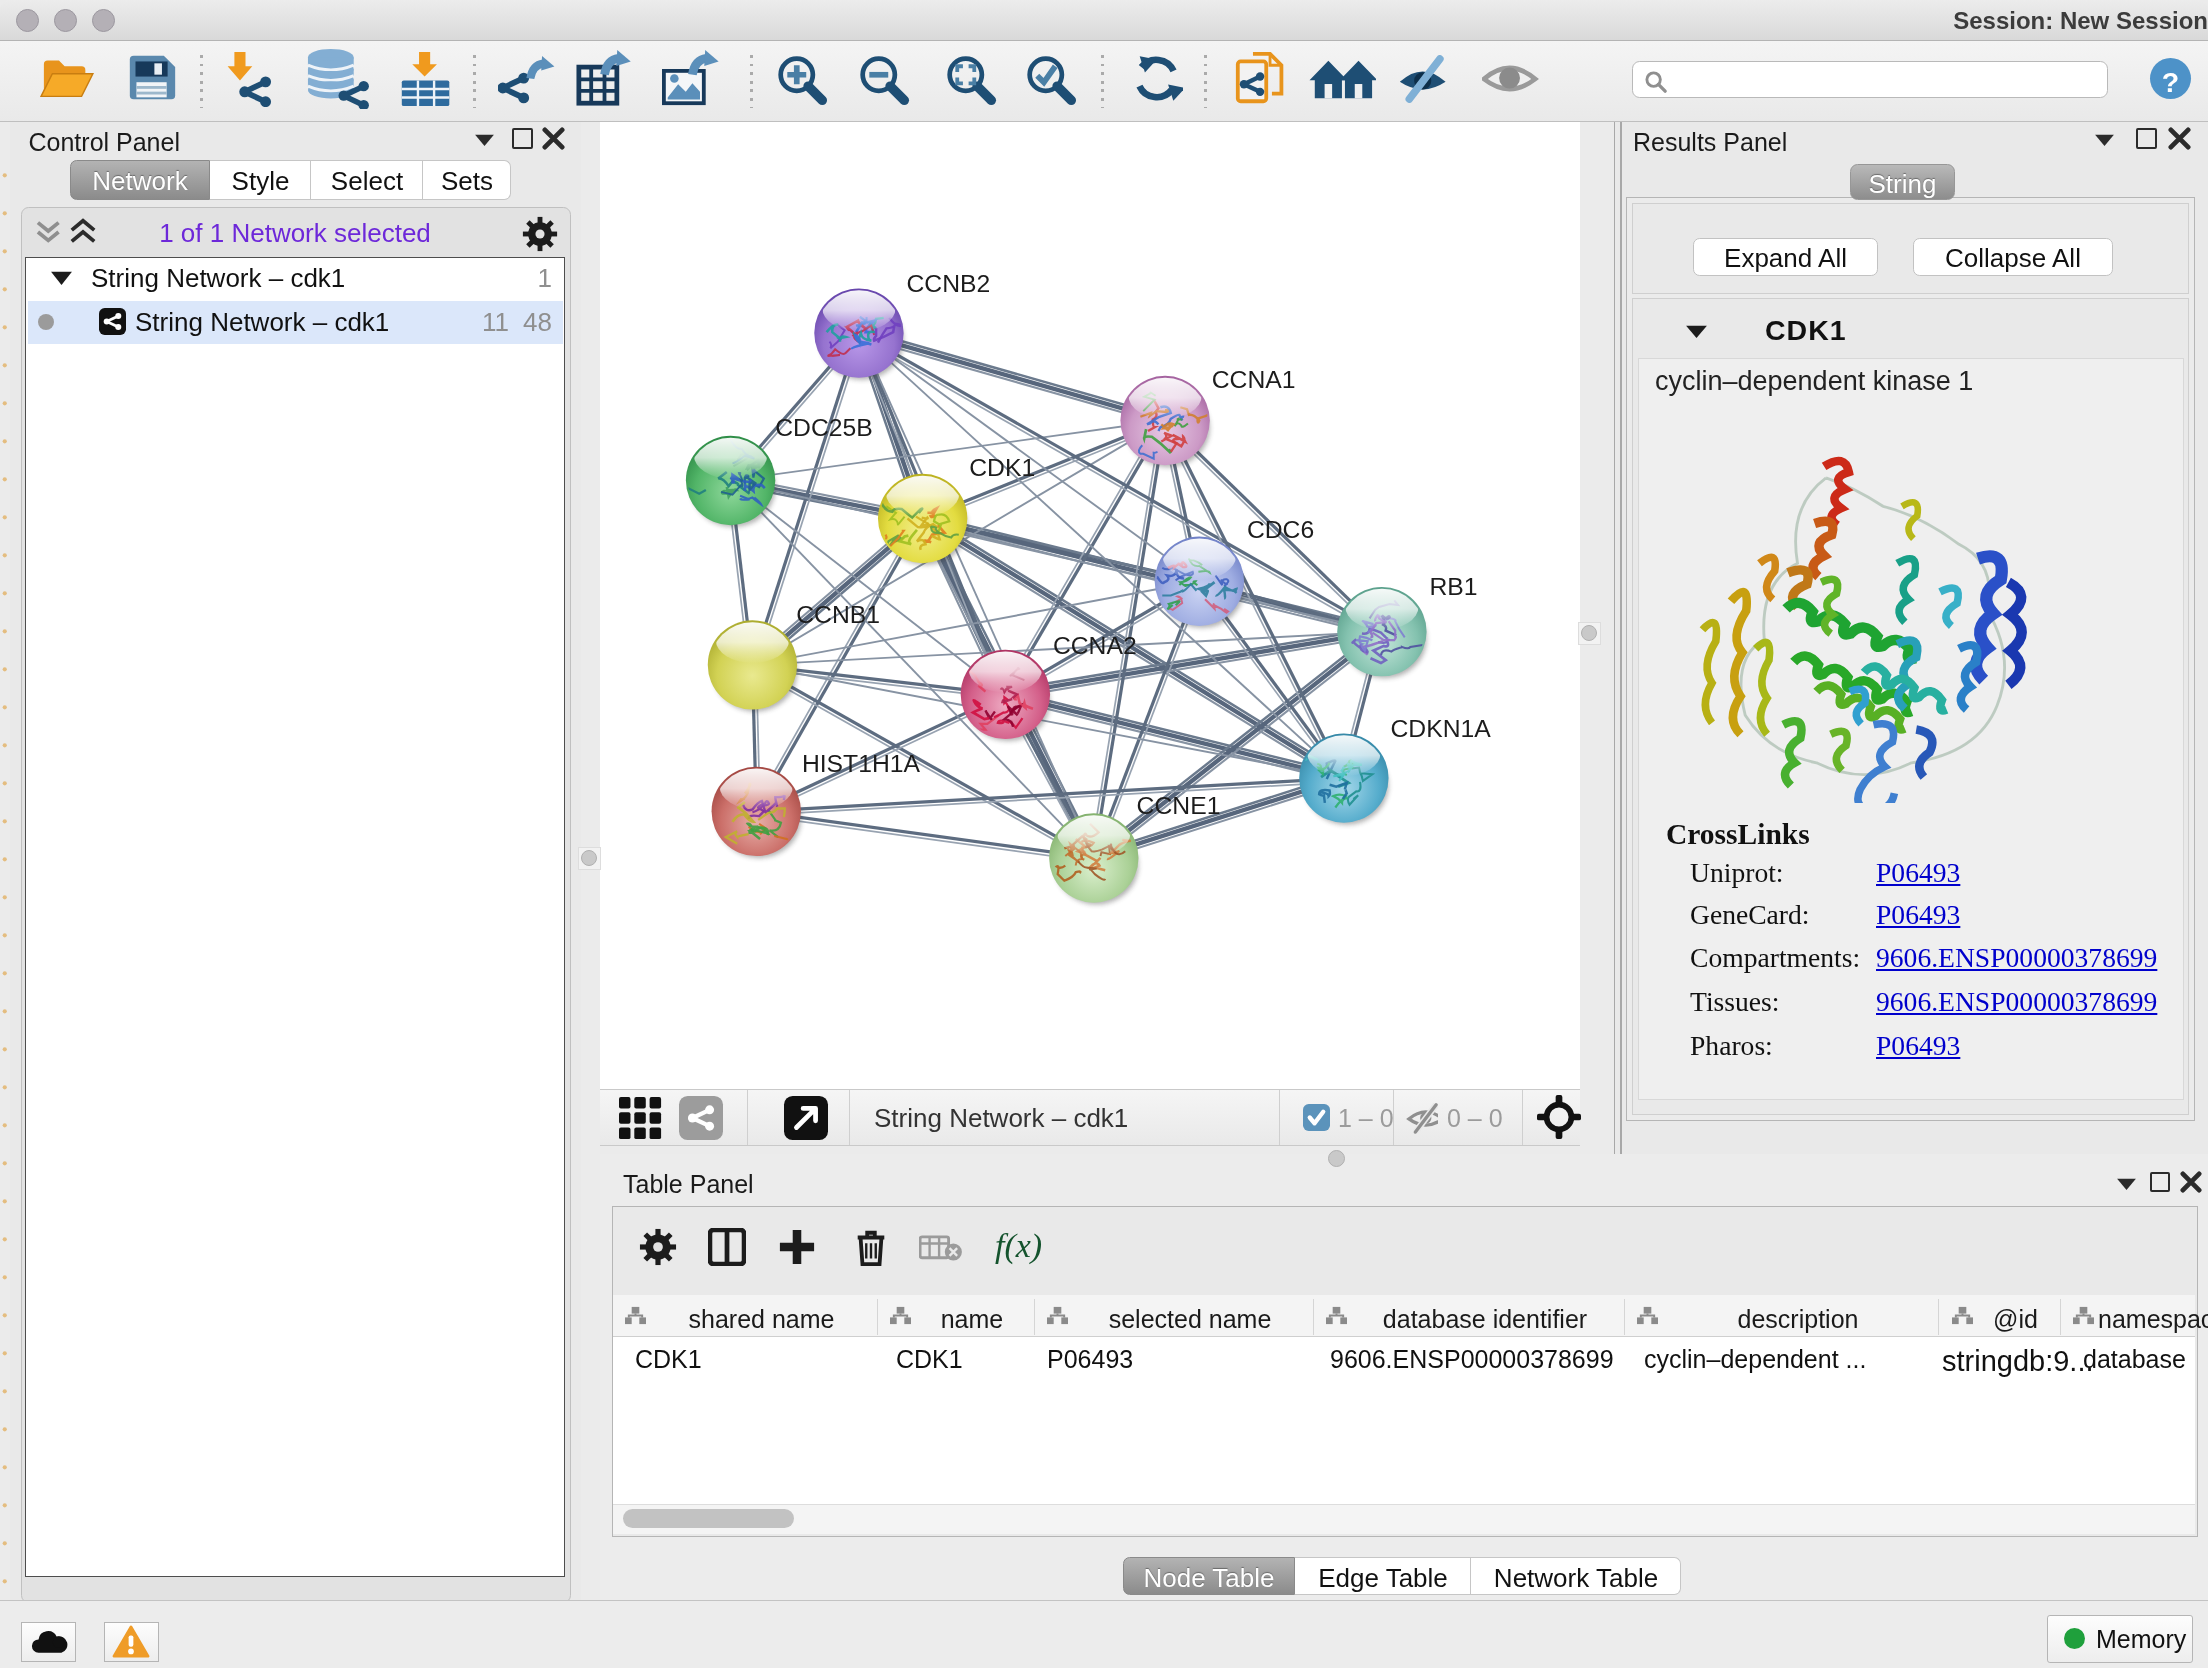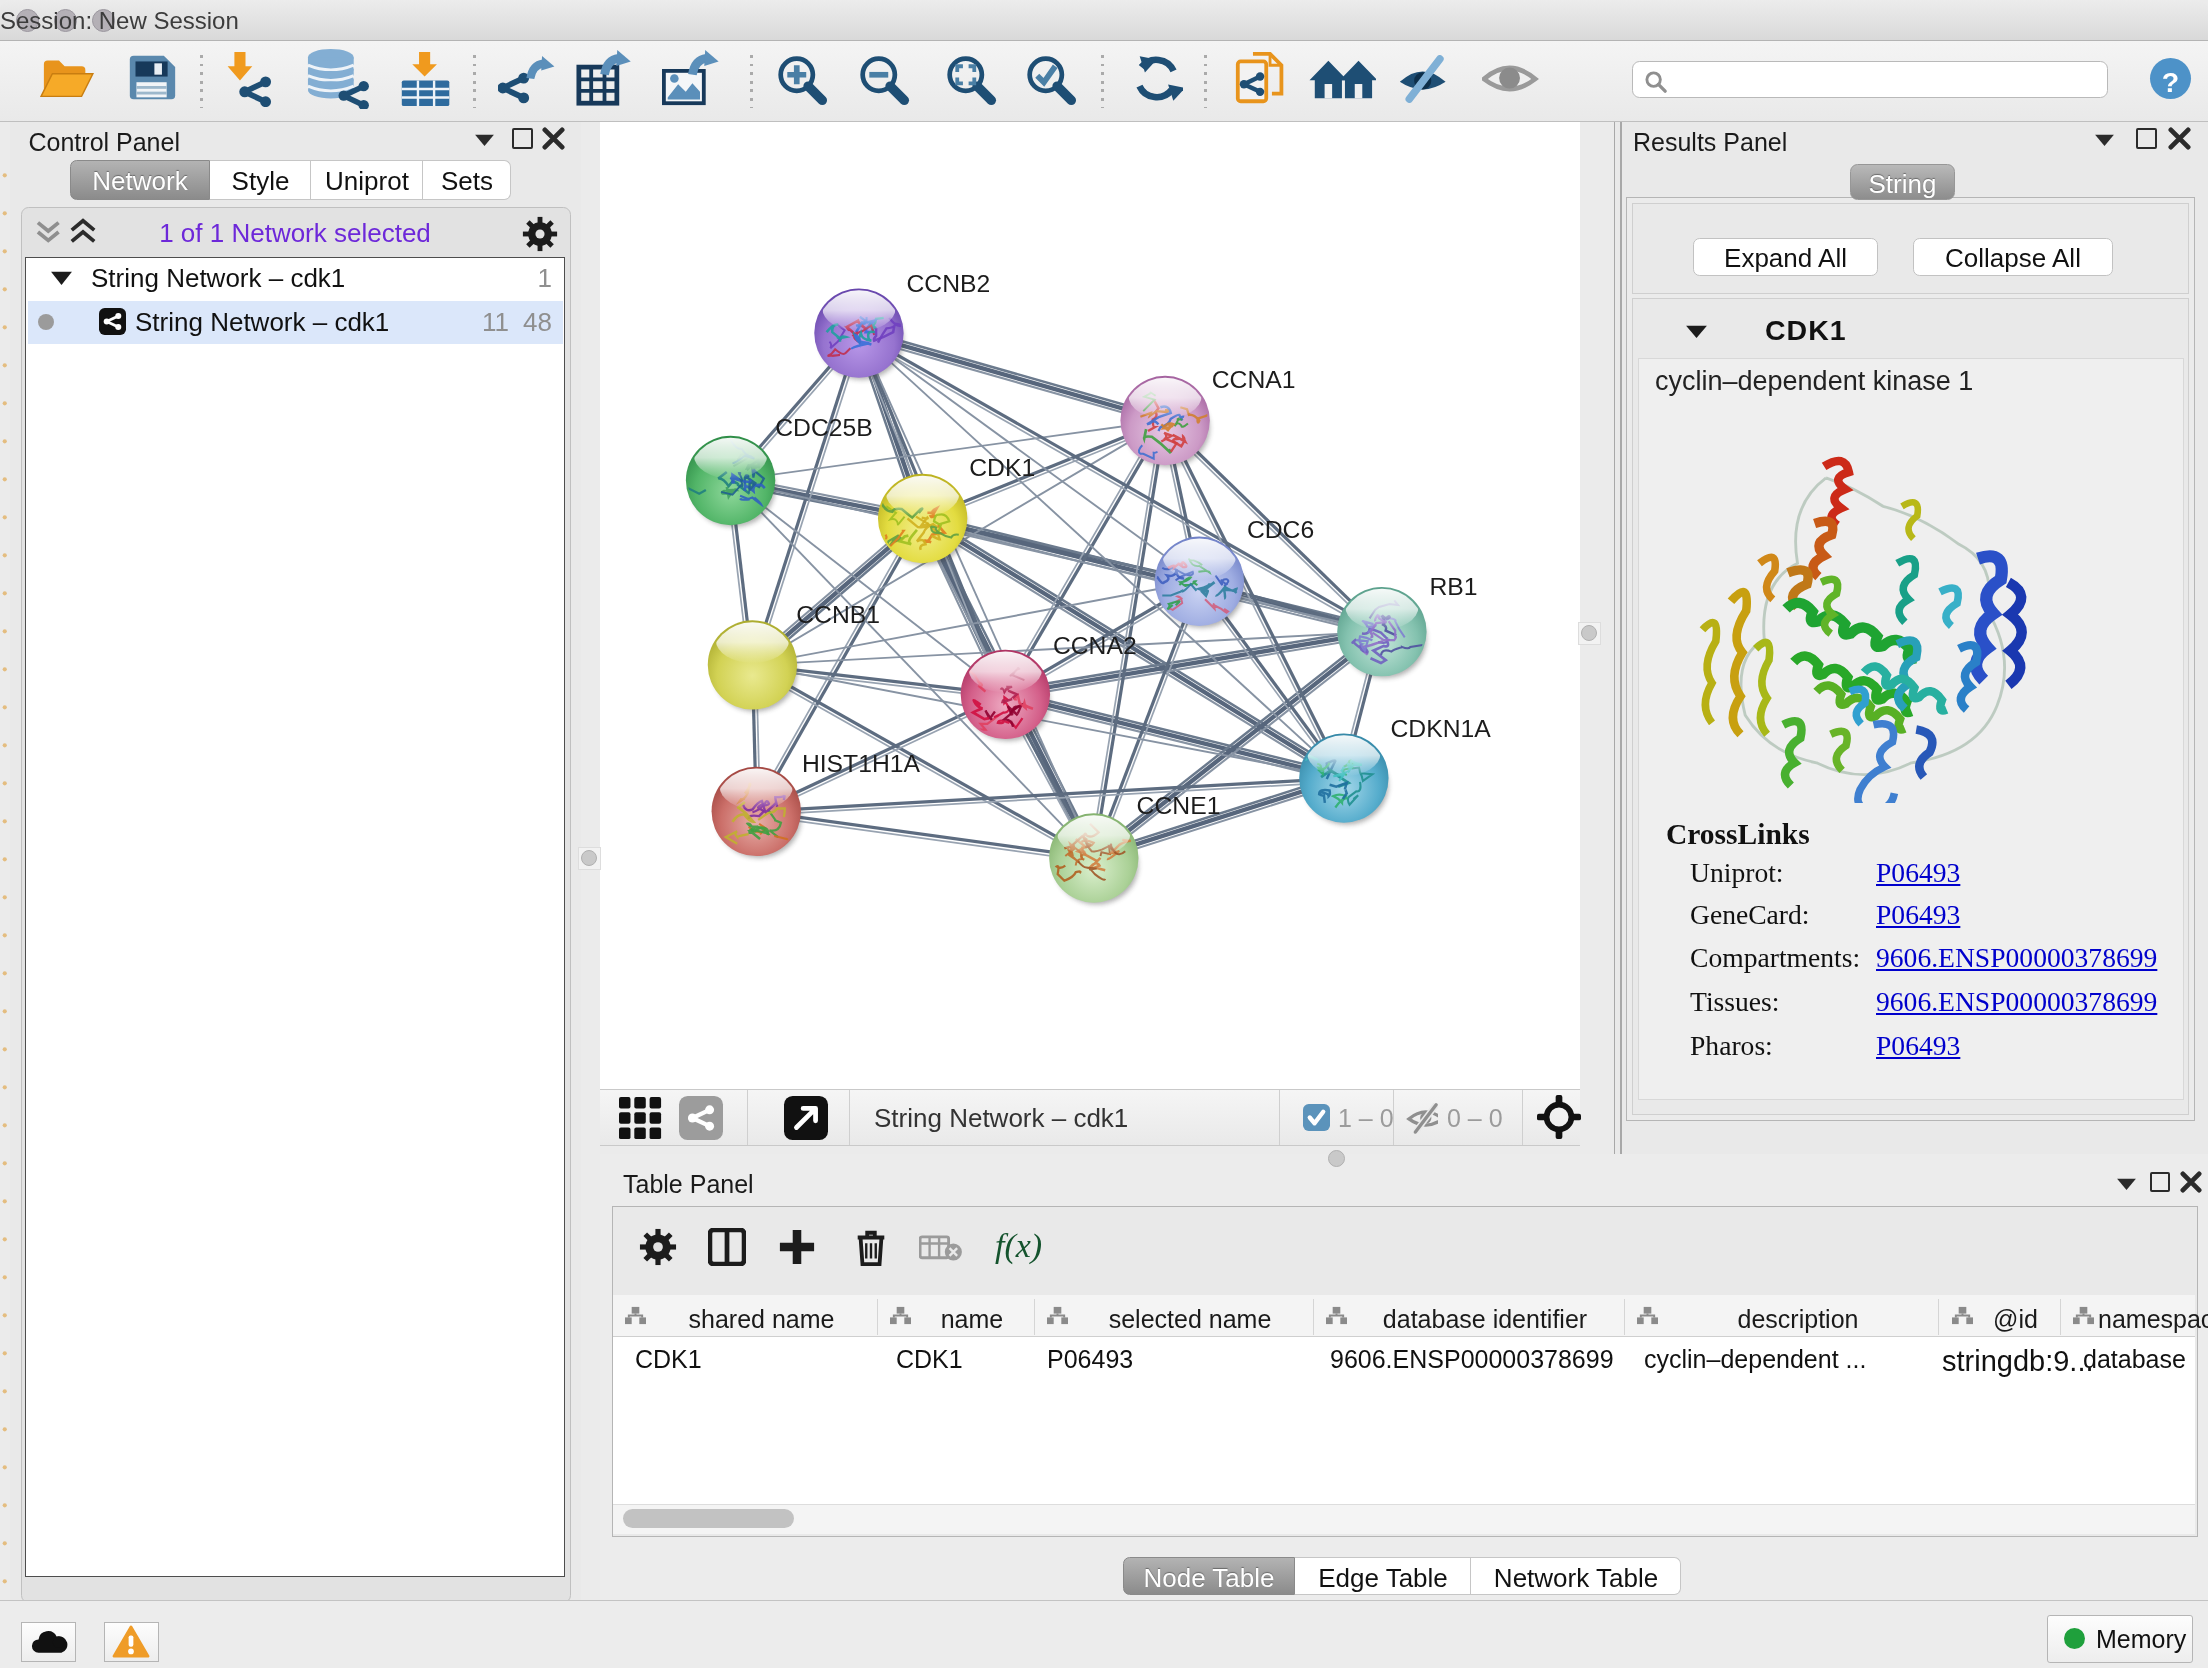--- a/index.html
+++ b/index.html
@@ -2,21 +2,21 @@
 <html style="font-size:15px"><head><meta charset="utf-8"><title>Session: New Session</title><style>
 *{margin:0;padding:0;box-sizing:border-box;}
 html,body{width:2208px;height:1668px;font-family:"Liberation Sans",sans-serif;background:#ebebeb;overflow:hidden;}
 .abs{position:absolute;}
 .txt{position:absolute;white-space:nowrap;line-height:1;}
 </style></head><body>
 <div class="abs" style="left:0px;top:0px;width:2208px;height:41px;background:linear-gradient(#ececec,#d9d9d9);border-bottom:1px solid #b4b4b4;border-radius:9.5px 9.5px 0 0;"></div>
 <div class="abs" style="left:16px;top:8.6px;width:23px;height:23px;border-radius:50%;background:#b4b0b6;border:1px solid #9c98a0;"></div>
 <div class="abs" style="left:54px;top:8.6px;width:23px;height:23px;border-radius:50%;background:#b4b0b6;border:1px solid #9c98a0;"></div>
 <div class="abs" style="left:92px;top:8.6px;width:23px;height:23px;border-radius:50%;background:#b4b0b6;border:1px solid #9c98a0;"></div>
-<div class="txt" style="left:0px;top:8.6px;font-size:24px;color:#3c3c3c;width:2208px;text-align:left;font-weight:400;">Session: New Session</div>
+<div class="txt" style="left:0px;top:8.6px;font-size:24px;color:#3c3c3c;width:2208px;text-align:right;font-weight:700;">Session: New Session</div>
 <div class="abs" style="left:0px;top:41px;width:2208px;height:81px;background:linear-gradient(#f4f4f4,#e9e9e9);border-bottom:1px solid #bfbfbf;"></div>
 <div class="abs" style="left:200px;top:55px;width:2.9px;height:53px;background-image:repeating-linear-gradient(#aaa 0 2.9px,transparent 2.9px 8.6px);"></div>
 <div class="abs" style="left:473px;top:55px;width:2.9px;height:53px;background-image:repeating-linear-gradient(#aaa 0 2.9px,transparent 2.9px 8.6px);"></div>
 <div class="abs" style="left:750px;top:55px;width:2.9px;height:53px;background-image:repeating-linear-gradient(#aaa 0 2.9px,transparent 2.9px 8.6px);"></div>
 <div class="abs" style="left:1101px;top:55px;width:2.9px;height:53px;background-image:repeating-linear-gradient(#aaa 0 2.9px,transparent 2.9px 8.6px);"></div>
 <div class="abs" style="left:1204px;top:55px;width:2.9px;height:53px;background-image:repeating-linear-gradient(#aaa 0 2.9px,transparent 2.9px 8.6px);"></div>
 <svg class="abs" style="left:38px;top:53px" width="57" height="49" viewBox="0 0 60 52">
     <path d="M6 44 L6 12 Q6 8 10 8 L22 8 L28 14 L46 14 Q50 14 50 18 L50 22 L16 22 Z" fill="#e8941c"></path>
     <path d="M3 46 L15 22 L58 22 L46 46 Z" fill="#f6aa28" stroke="#c87d10" stroke-width="1.5"></path>
   </svg>
@@ -185,21 +185,21 @@
   </svg>
 <div class="abs" style="left:512px;top:128px;width:21px;height:21px;border:2.4px solid #2b2b2b;border-radius:1.9px;"></div>
 <svg class="abs" style="left:542px;top:127px" width="23" height="23" viewBox="0 0 24 24">
     <path d="M3 3 L21 21 M21 3 L3 21" stroke="#2b2b2b" stroke-width="5" stroke-linecap="round"></path>
   </svg>
 <div class="abs" style="left:70px;top:160px;width:140px;height:40px;background:linear-gradient(#b3b3b3,#8b8b8b);border:1px solid #8a8a8a;border-radius:6.7px 0 0 6.7px;"></div>
 <div class="txt" style="left:70px;top:168px;font-size:26px;color:#fff;width:140px;text-align:center;text-shadow:0 -1px 1px #6a6a6a;">Network</div>
 <div class="abs" style="left:210px;top:160px;width:101px;height:40px;background:#fff;border:1px solid #c6c6c6;border-left:none;"></div>
 <div class="txt" style="left:210px;top:168px;font-size:26px;color:#111;width:101px;text-align:center;">Style</div>
 <div class="abs" style="left:311px;top:160px;width:112px;height:40px;background:#fff;border:1px solid #c6c6c6;border-left:none;"></div>
-<div class="txt" style="left:311px;top:168px;font-size:26px;color:#111;width:112px;text-align:center;">Uniprot</div>
+<div class="txt" style="left:311px;top:168px;font-size:26px;color:#111;width:112px;text-align:center;">Select</div>
 <div class="abs" style="left:423px;top:160px;width:88px;height:40px;background:#fff;border:1px solid #c6c6c6;border-left:none;border-radius:0 6.7px 6.7px 0;"></div>
 <div class="txt" style="left:423px;top:168px;font-size:26px;color:#111;width:88px;text-align:center;">Sets</div>
 <div class="abs" style="left:21px;top:207px;width:550px;height:1396px;background:#e2e2e2;border:1px solid #c0c0c0;border-radius:7.6px;"></div>
 <svg class="abs" style="left:34px;top:217px" width="28.5" height="30" viewBox="0 0 30 32">
     <path d="M4 6 L15 15 L26 6 M4 16 L15 25 L26 16" fill="none" stroke="#8f8f8f" stroke-width="4"></path>
   </svg>
 <svg class="abs" style="left:68px;top:217px" width="30" height="30" viewBox="0 0 32 32">
     <path d="M4 14 L16 4 L28 14 M4 26 L16 16 L28 26" fill="none" stroke="#2b2b2b" stroke-width="4"></path>
   </svg>
 <div class="txt" style="left:105px;top:220px;font-size:26px;color:#6d28d9;width:380px;text-align:center;">1 of 1 Network selected</div>

